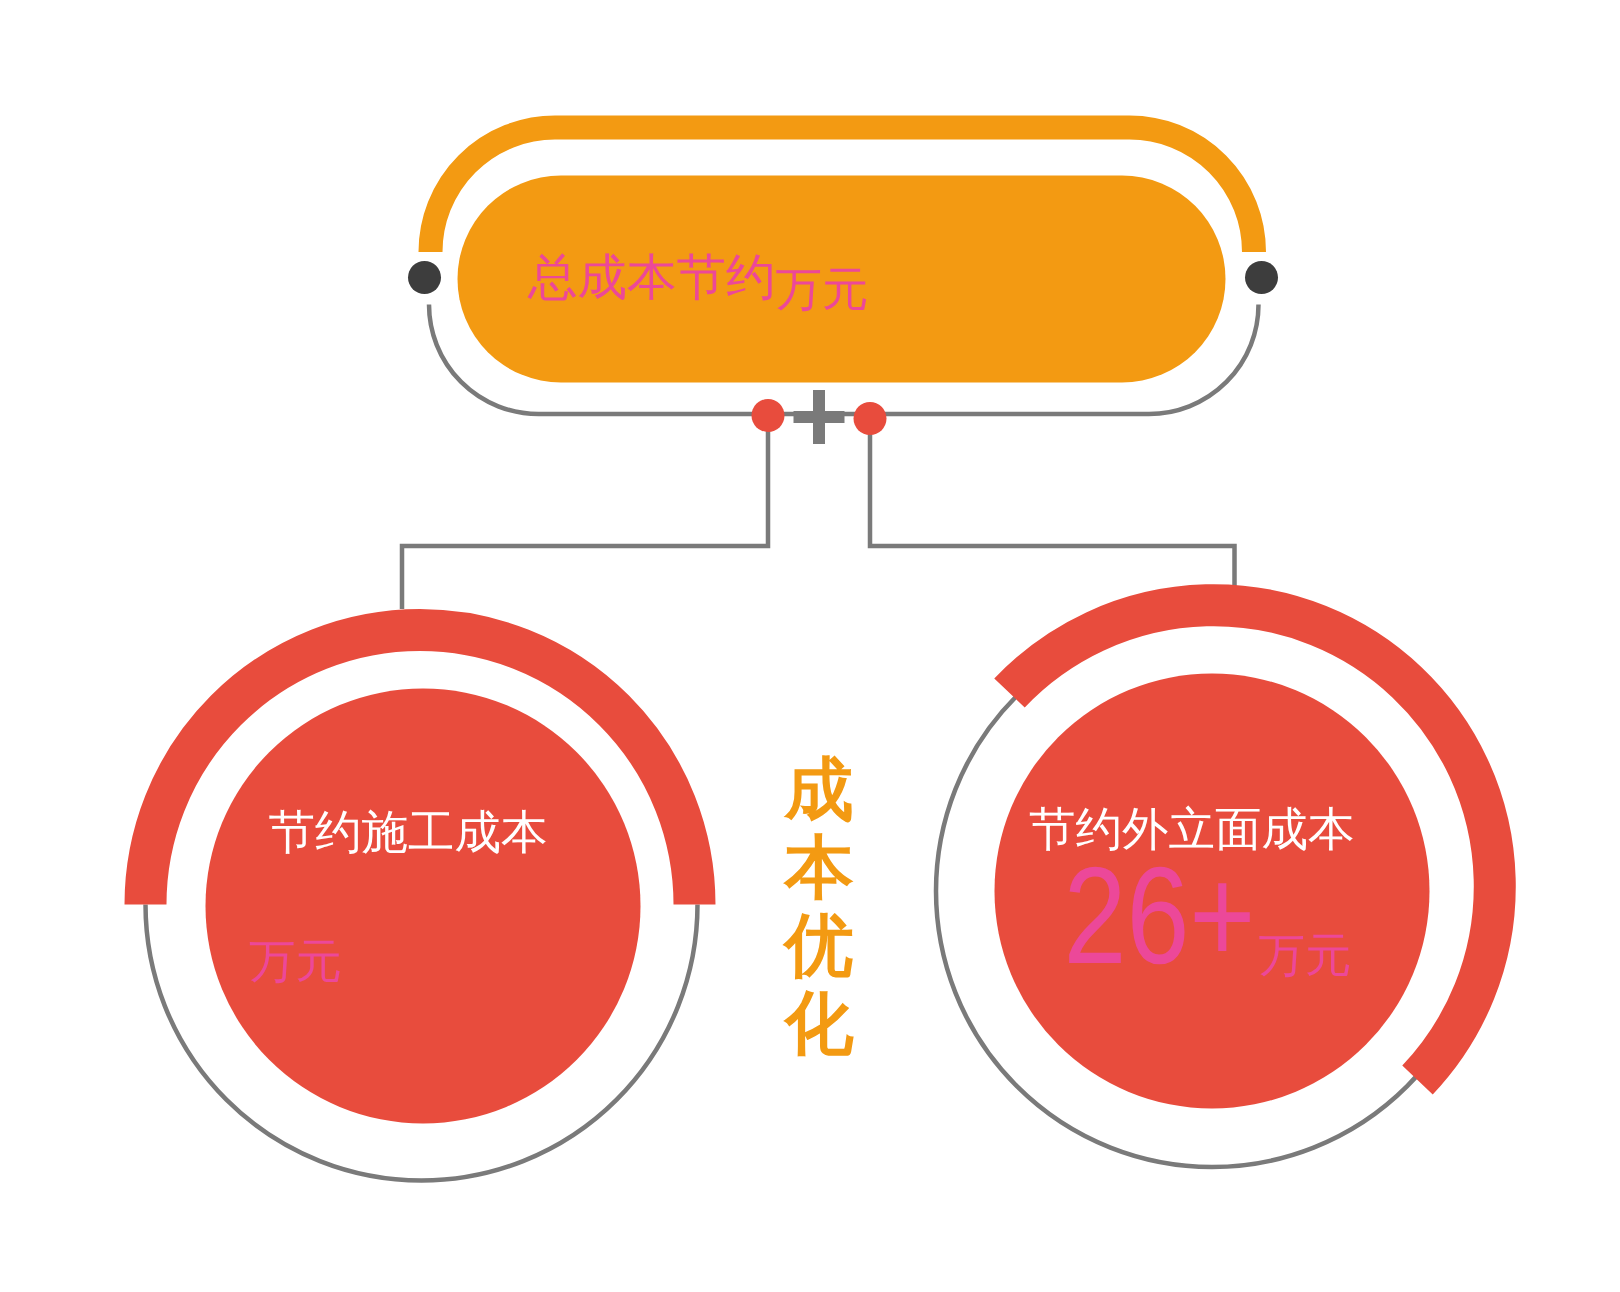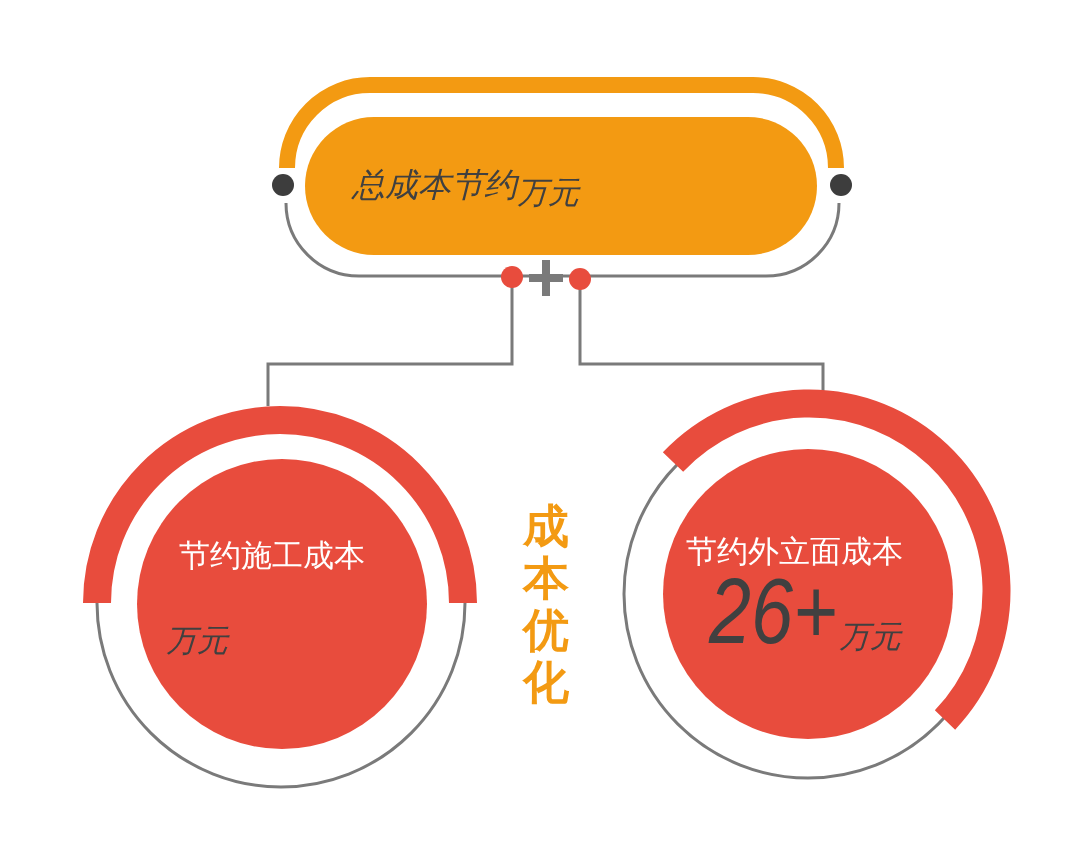--- a/index.html
+++ b/index.html
@@ -3,21 +3,21 @@
 <meta charset="utf-8">
 <style>
   html, body { margin: 0; padding: 0; background: #ffffff; }
   body { width: 1080px; height: 861px; position: relative; overflow: hidden;
          font-family: "DejaVu Sans", "Liberation Sans", sans-serif; }
   #canvas { position: absolute; left: 0; top: 0; width: 1080px; height: 861px; }
   .txt { position: absolute; color: #ffffff; white-space: nowrap; line-height: 1; }
   .cn { font-family: "DejaVu Sans", sans-serif; }
   .num { font-family: "Liberation Sans", "DejaVu Sans", sans-serif; font-weight: 400;
          transform: scaleX(0.82); transform-origin: left bottom; display: inline-block; }
-  .row { position: absolute; display: flex; align-items: flex-end; white-space: nowrap; color: #404040; font-style: italic; }
+  .row { position: absolute; display: flex; align-items: flex-end; white-space: nowrap; color: #ec4899; }
   .vert { position: absolute; color: #F39A12; font-size: 46px; line-height: 52px;
           width: 56px; text-align: center; font-family: "DejaVu Sans", sans-serif; font-weight: bold; }
   .vert span { display: block; }
 </style>
 </head>
 <body>
 
 <svg id="canvas" viewBox="0 0 1080 861" xmlns="http://www.w3.org/2000/svg">
 
   <g>
@@ -64,21 +64,21 @@
 <div class="row" style="left:352px; top:128px; height:88px;">
   <span class="cn" style="font-size:33px; padding-bottom:8px;">总成本节约</span>
   <span class="cn" style="font-size:31px; padding-bottom:2px;">万元</span>
 </div>
 
 <div class="txt cn" style="left:179px; top:540px; font-size:31px;">节约施工成本</div>
 <div class="row" style="left:166px; top:582px; height:80px;">
   <span class="cn" style="font-size:31px; padding-bottom:0px;">万元</span>
 </div>
 
-<div class="txt cn" style="left:686px; top:538px; font-size:31px;font-family:Liberation Mono, monospace;">节约外立面成本</div>
+<div class="txt cn" style="left:686px; top:538px; font-size:31px;">节约外立面成本</div>
 <div class="row" style="left:709px; top:578px; height:80px;">
   <span style="display:inline-block; width:130px; height:80px; position:relative;">
     <span class="num" style="font-size:92px; position:absolute; left:0; bottom:-6px;">26+</span>
   </span>
   <span class="cn" style="font-size:31px; padding-bottom:0px;">万元</span>
 </div>
 
 <div class="vert" style="left:518px; top:500px;">
   <span>成</span>
   <span>本</span>

